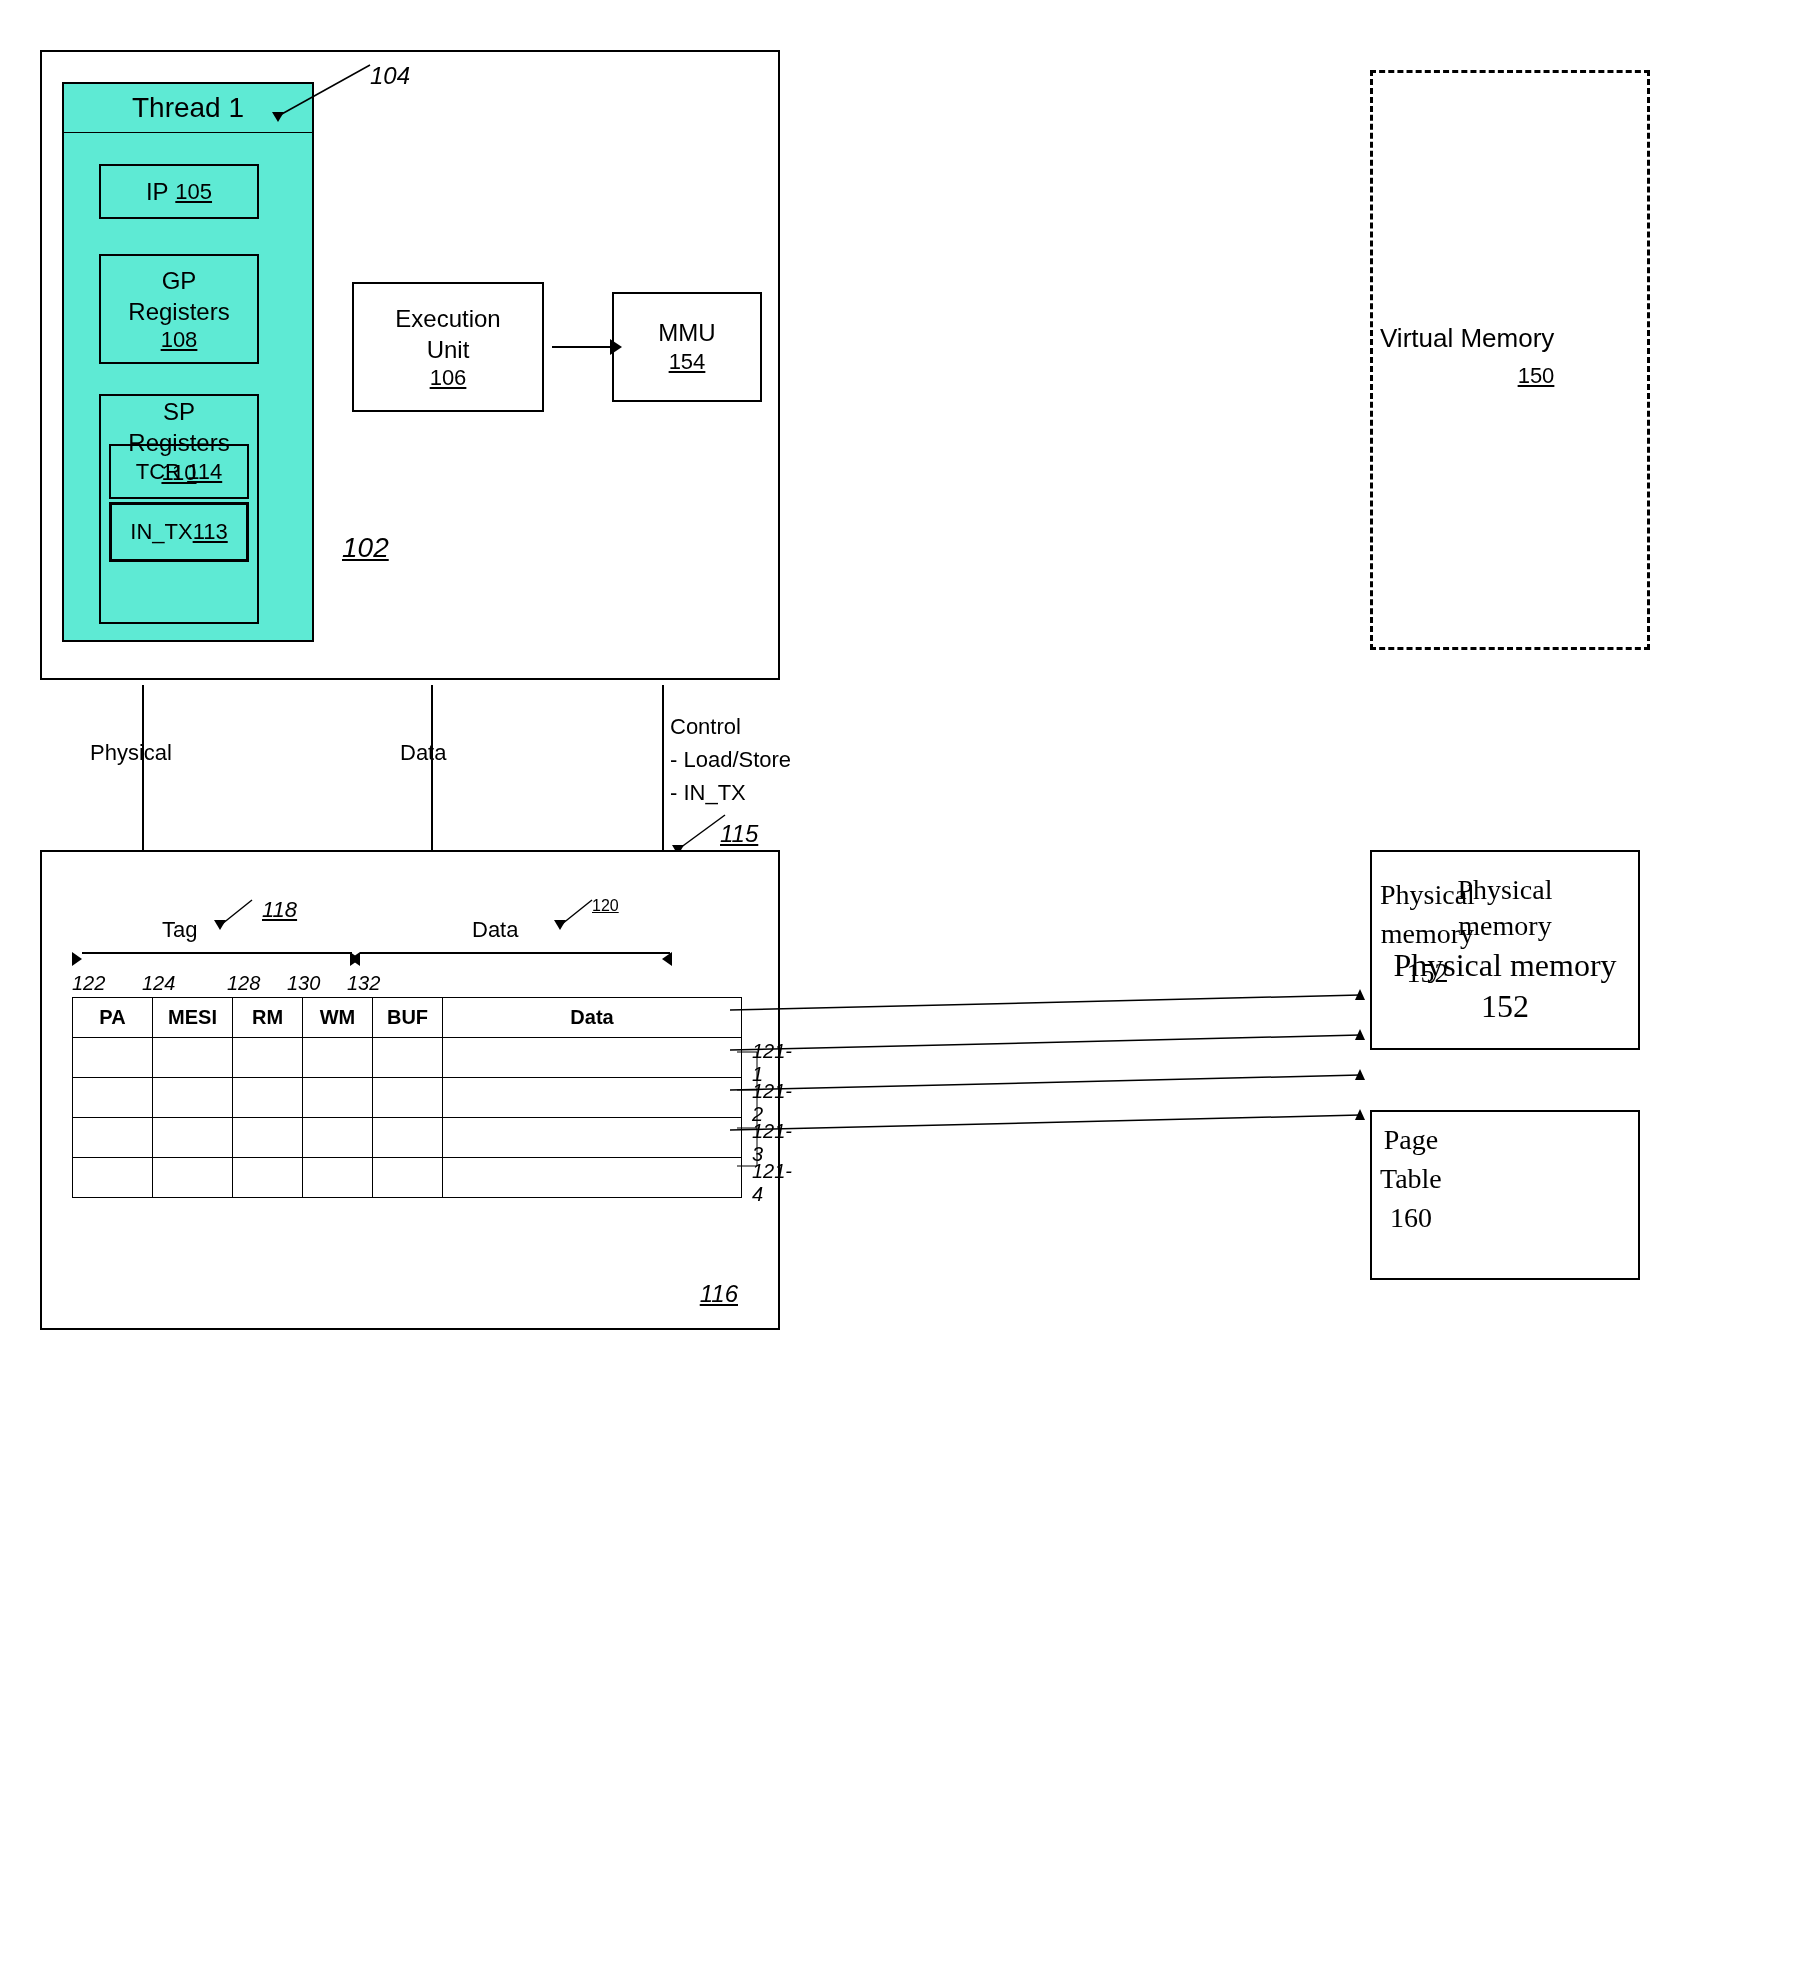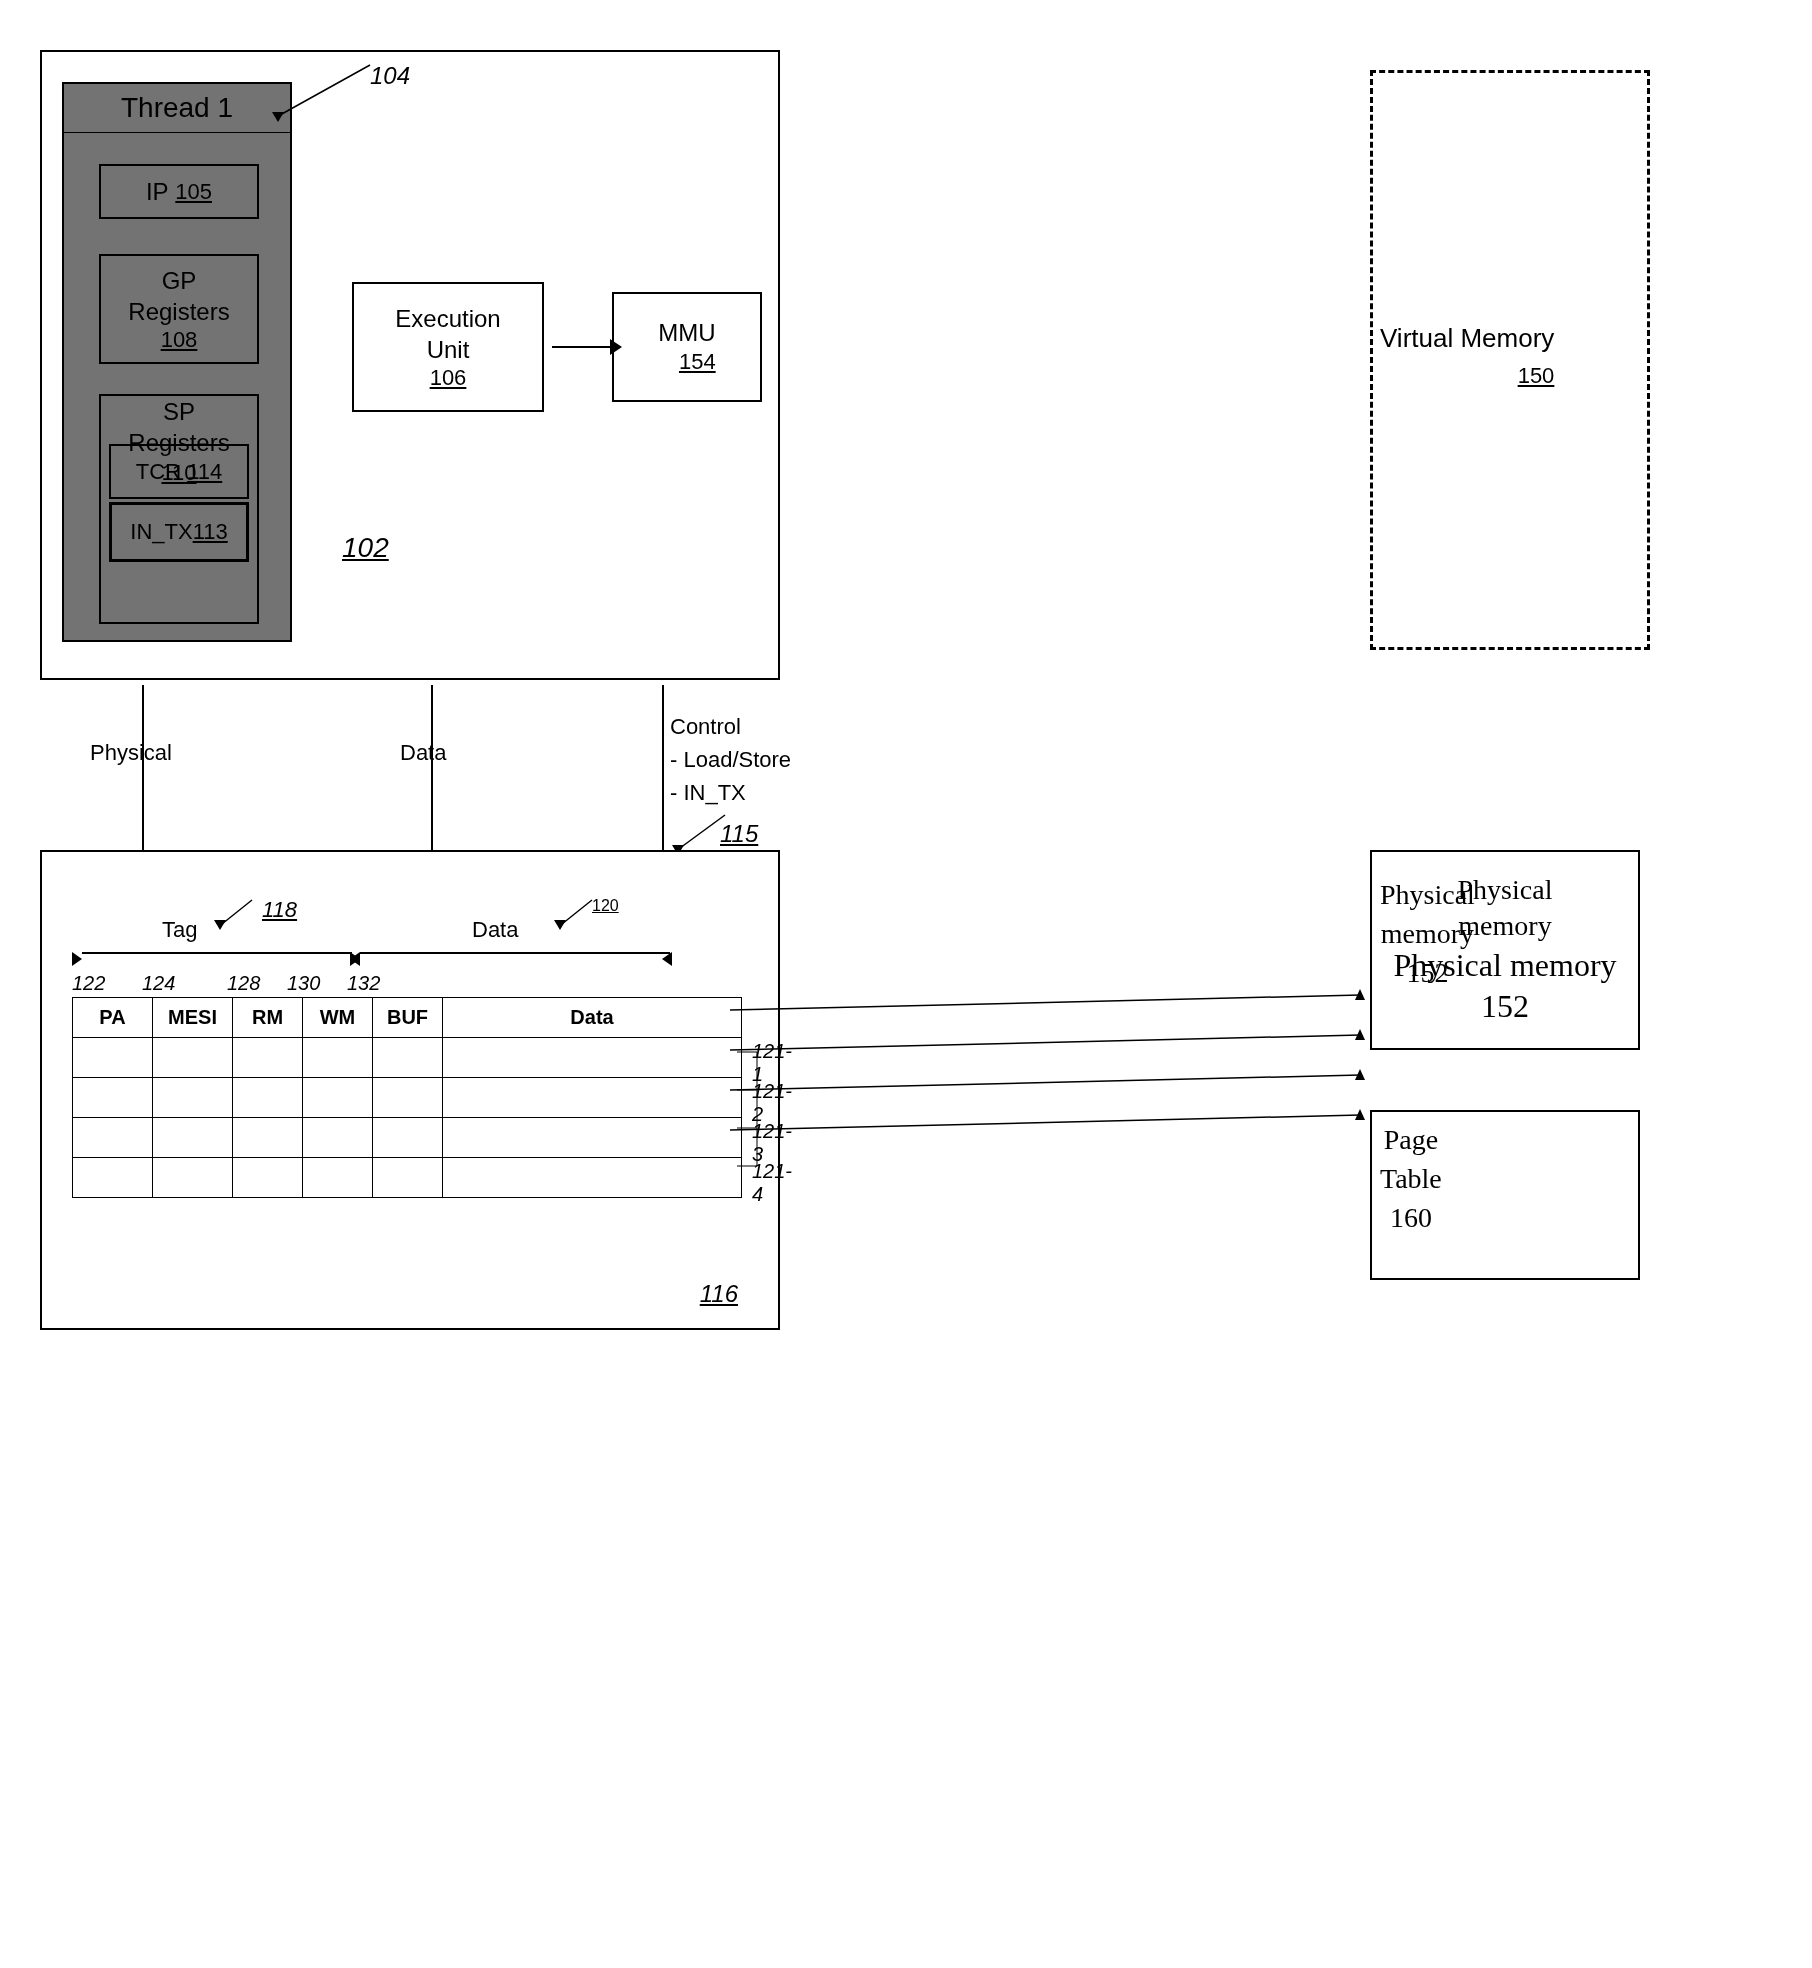--- a/index.html
+++ b/index.html
@@ -39,24 +39,24 @@
       font-style: italic;
       font-size: 26px;
       text-decoration: underline;
     }
 
     
     .thread-box {
       position: absolute;
       top: 30px;
       left: 20px;
-      width: 230px;
+      width: 252px;
       height: 560px;
       border: 2px solid #000;
-      background: #737373;
+      background: #5eead4;
     }
 
     .thread-title {
       font-size: 28px;
       font-weight: normal;
       text-align: center;
       padding: 8px 0;
       border-bottom: 1px solid #000;
     }
 
@@ -394,21 +394,21 @@
     </div>
 
     <div class="exec-box">
       <div class="exec-label">Execution<br>Unit</div>
       <div><span class="underline-ref">106</span></div>
     </div>
 
     <div class="mmu-box">
       <div>
         <div style="font-size:24px; text-align:center;">MMU</div>
-        <div style="text-align:right;"><span class="underline-ref">154</span></div>
+        <div style="text-align:center;"><span class="underline-ref">154</span></div>
       </div>
     </div>
 
     <div class="arrow-line arrow-horizontal" style="top:294px; left:510px; width:60px;"></div>
     <div class="arrowhead-right" style="top:287px; left:568px;"></div>
 
   </div>
 
   <div style="position:absolute; top:42px; left:350px; font-style:italic; font-size:24px;">
     <span style="font-style:italic; font-size:24px;">104</span>

